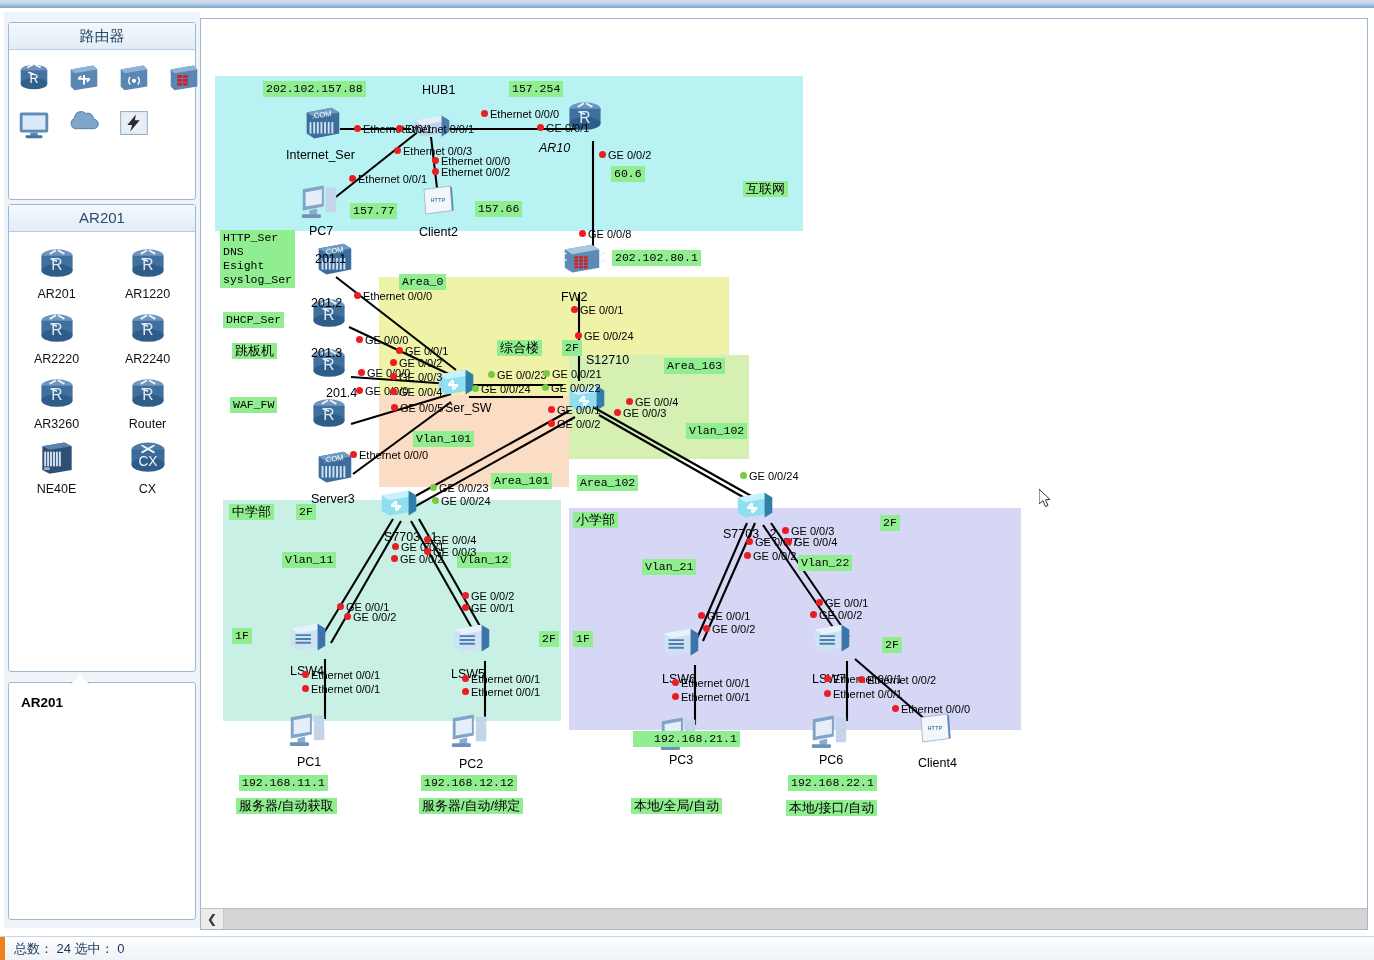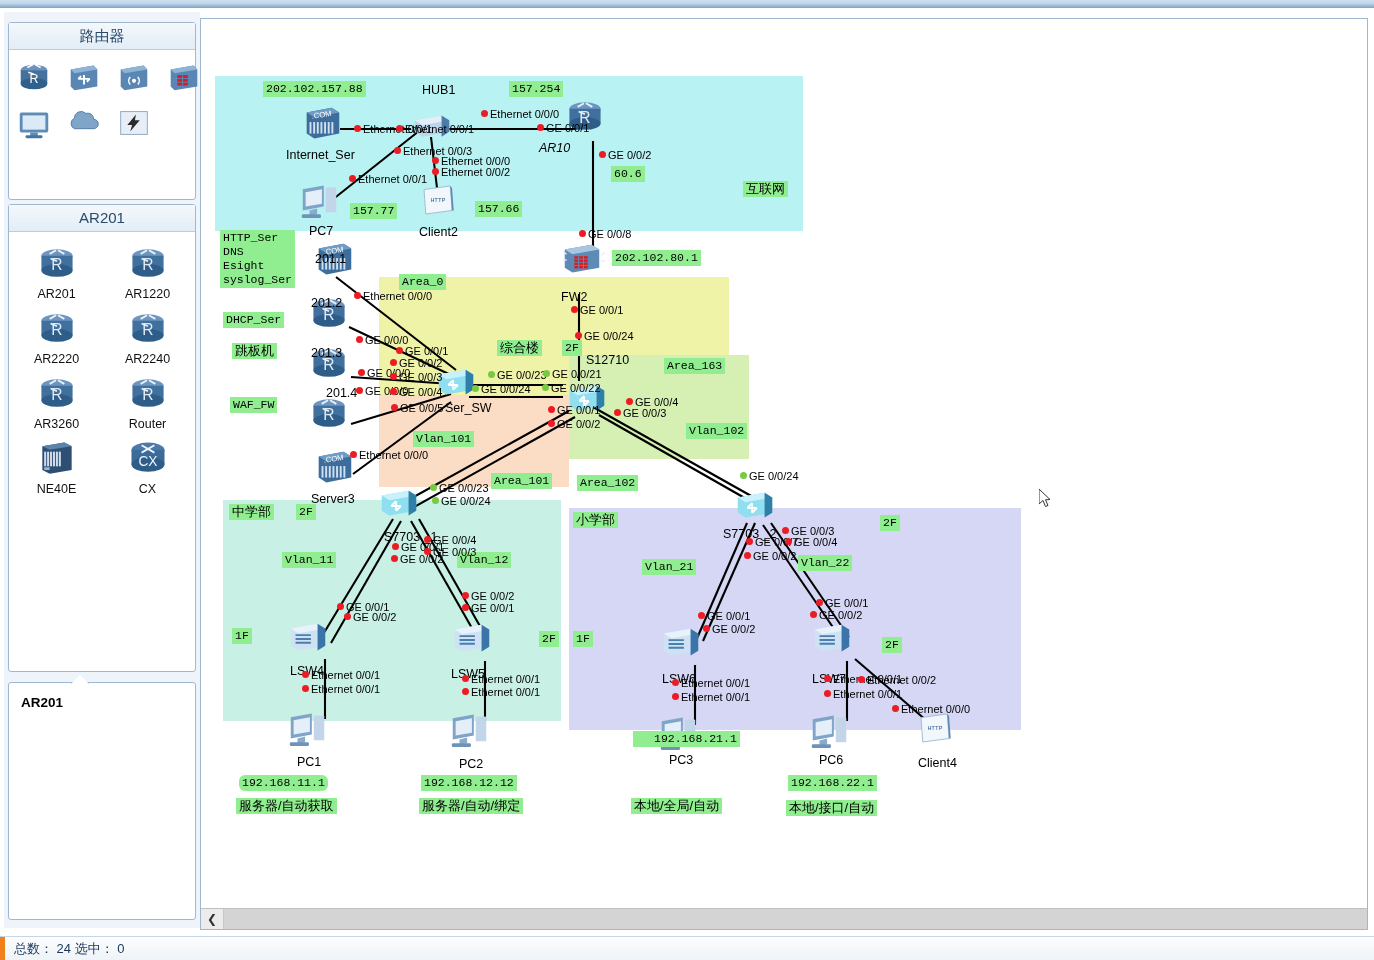--- a/index.html
+++ b/index.html
@@ -625,21 +625,21 @@
           <div class="glabel cn" style="left: 372px; top: 493px;">小学部</div>
           <div class="glabel" style="left: 679px; top: 496px;">2F</div>
           <div class="glabel" style="left: 81px; top: 533px;">Vlan_11</div>
           <div class="glabel" style="left: 256px; top: 533px;">Vlan_12</div>
           <div class="glabel" style="left: 441px; top: 540px;">Vlan_21</div>
           <div class="glabel" style="left: 597px; top: 536px;">Vlan_22</div>
           <div class="glabel" style="left: 31px; top: 609px;">1F</div>
           <div class="glabel" style="left: 338px; top: 612px;">2F</div>
           <div class="glabel" style="left: 372px; top: 612px;">1F</div>
           <div class="glabel" style="left: 681px; top: 618px;">2F</div>
-          <div class="glabel" style="left: 38px; top: 756px; border-radius: 6px;">192.168.11.1</div>
+          <div class="glabel" style="left: 38px; top: 756px;">192.168.11.1</div>
           <div class="glabel cn" style="left: 35px; top: 779px;">服务器/自动获取</div>
           <div class="glabel" style="left: 220px; top: 756px;">192.168.12.12</div>
           <div class="glabel cn" style="left: 218px; top: 779px;">服务器/自动/绑定</div>
           <div class="glabel" style="left: 432px; top: 712px; padding-left: 21px;">192.168.21.1</div>
           <div class="glabel cn" style="left: 430px; top: 779px;">本地/全局/自动</div>
           <div class="glabel" style="left: 587px; top: 756px;">192.168.22.1</div>
           <div class="glabel cn" style="left: 585px; top: 781px;">本地/接口/自动</div>
         </div>
       <div id="iflabels">
           <div class="plain" style="left: 162px; top: 104px;">Ethernet 0/0/1</div>

